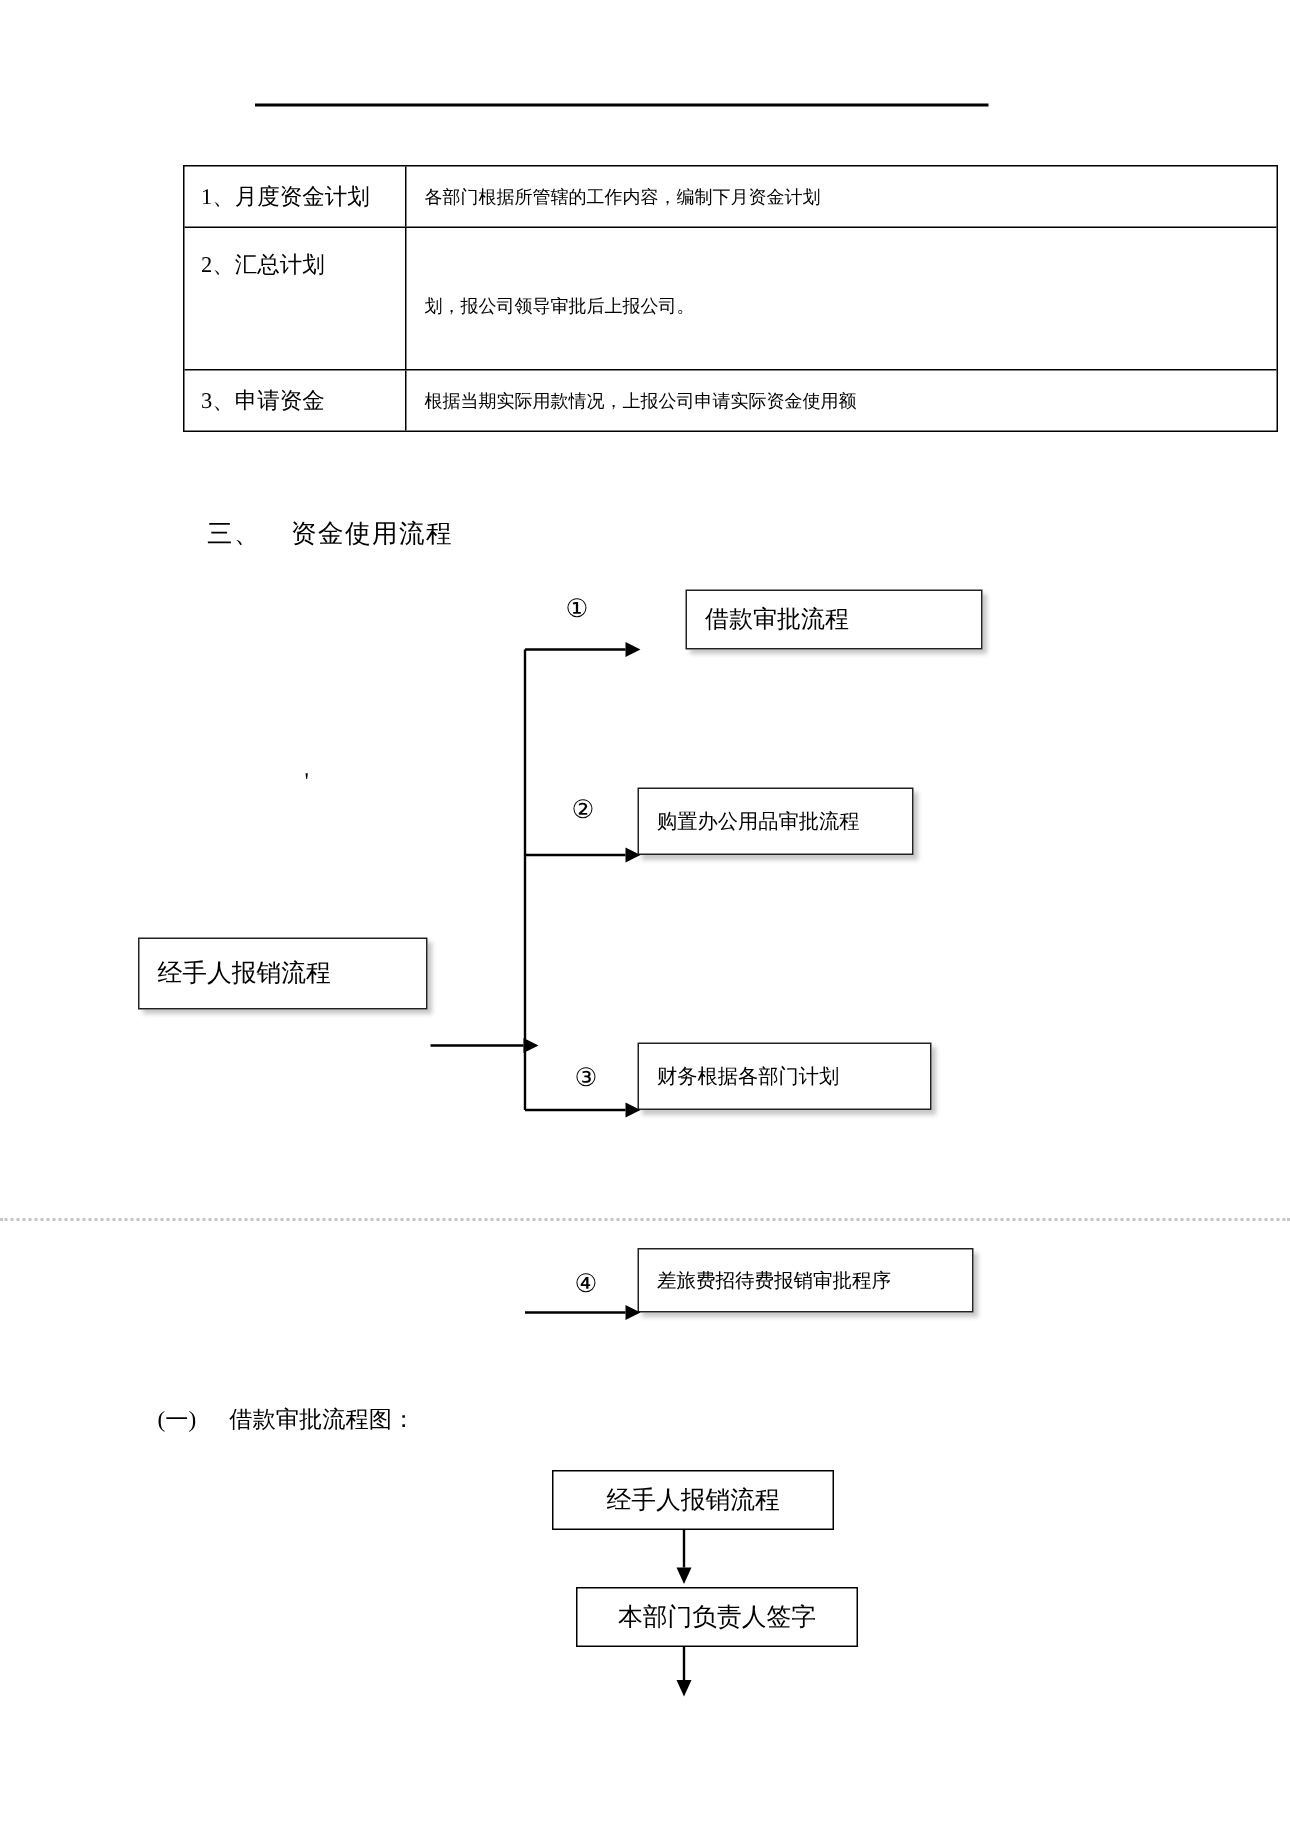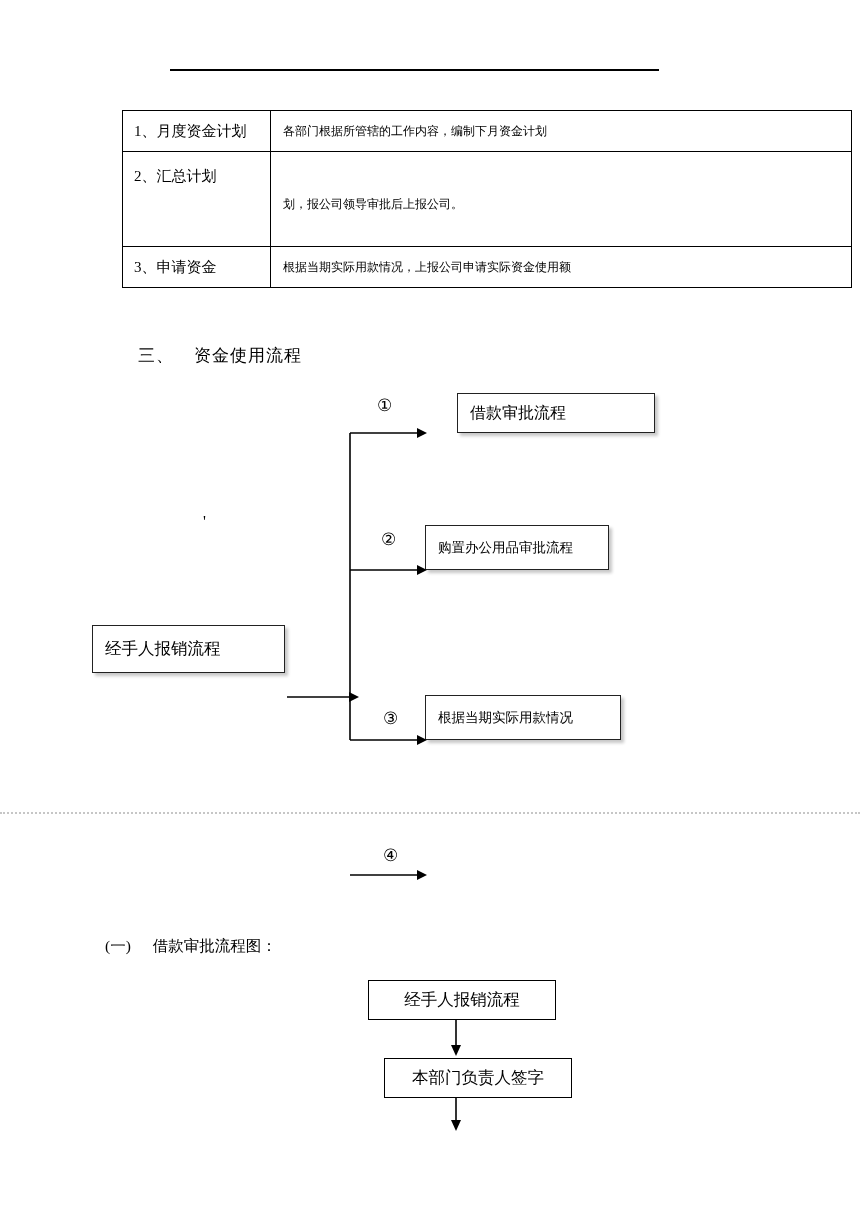--- a/index.html
+++ b/index.html
@@ -84,25 +84,26 @@
   <div class="fbox" id="b1">借款审批流程</div>
 
   <span class="flow-note">'</span>
 
   <span class="branch-num" id="n2">②</span>
   <div class="fbox" id="b2">购置办公用品审批流程</div>
 
   <div class="fbox srcbox">经手人报销流程</div>
 
   <span class="branch-num" id="n3">③</span>
-  <div class="fbox" id="b3">根据当期实际用款情况</div>
+  <div class="fbox" id="b3">财务根据各部门计划</div>
 
   <div class="pagebreak"></div>
 
   <span class="branch-num" id="n4">④</span>
+  <div class="fbox" id="b4">差旅费招待费报销审批程序</div>
 
   <div class="sub-head">
     <span class="num">(一)</span><span>借款审批流程图：</span>
   </div>
 
   <div class="stepbox" id="s1">经手人报销流程</div>
   <div class="stepbox" id="s2">本部门负责人签字</div>
 
 
   <svg class="conn" width="860" height="1218" viewBox="0 0 860 1218">

